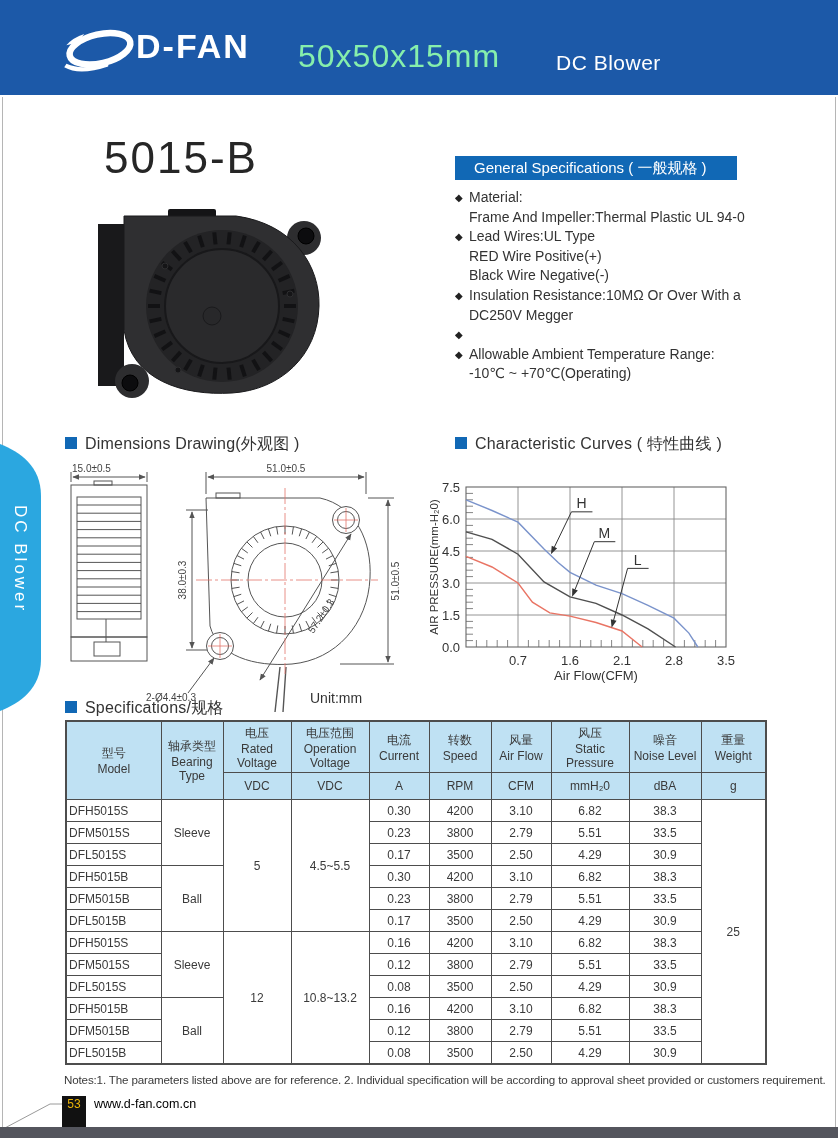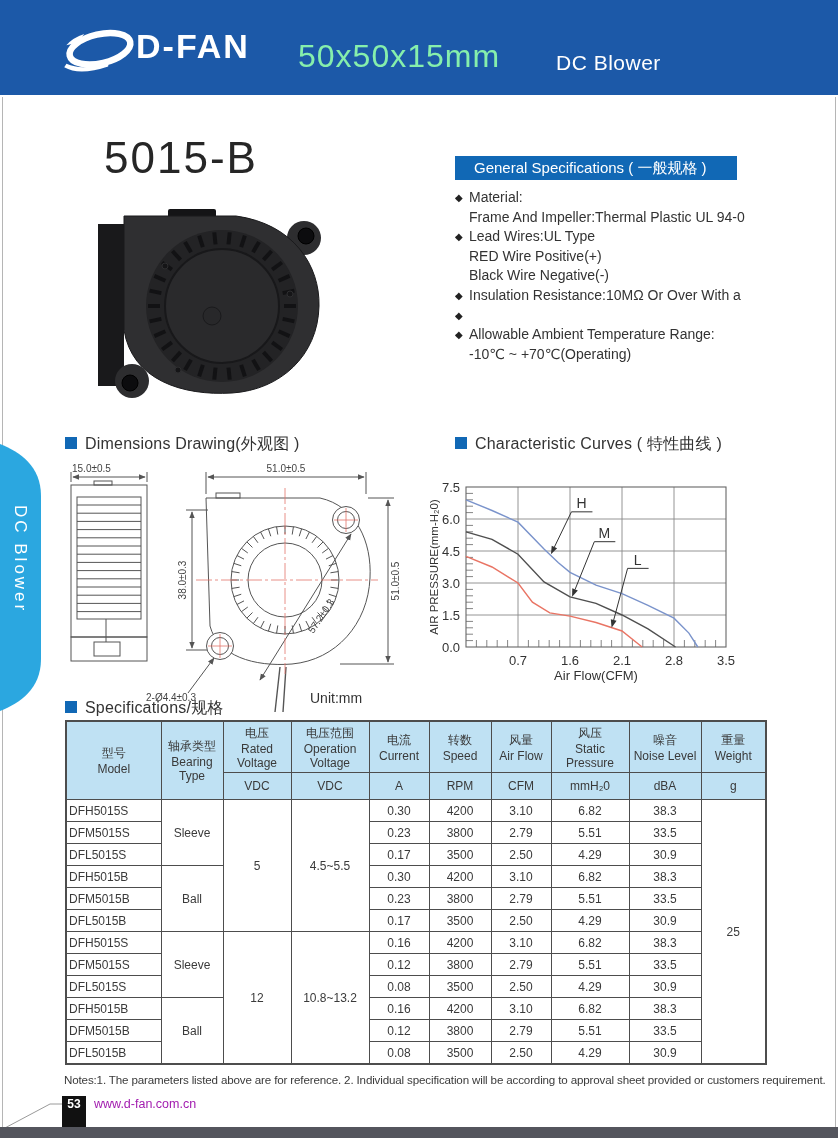--- a/index.html
+++ b/index.html
@@ -43,23 +43,23 @@
   .spec-table{left:65px;top:720px;width:700px;border-collapse:collapse;table-layout:fixed;
               border:2px solid #4d4d4d;font-size:12px;color:#3a3a3a}
   .spec-table th,.spec-table td{border:1px solid #4d4d4d;padding:0 2px;text-align:center}
   .spec-table thead th{background:#bfe1f3;font-weight:normal}
   .spec-table thead tr:first-child th{height:50px}
   .spec-table thead tr:last-child th{height:26px}
   .spec-table tbody td{height:21px;background:#fff}
   .spec-table td.mod{text-align:left;}
   
   .notes{left:64px;top:1073px;width:772px;font-size:11.6px;letter-spacing:-.15px;white-space:nowrap;color:#3a3a3a}
-  .pagebadge{left:62px;top:1096px;width:24px;height:32px;background:#111;color:#ffffff;
-             font-size:12px;font-weight:bold;text-align:center;line-height:16px}
-  .website{left:94px;top:1097px;font-size:12.5px;color:#a21caf}
+  .pagebadge{left:62px;top:1096px;width:24px;height:32px;background:#111;color:#eab308;
+             font-size:12px;font-weight:normal;text-align:center;line-height:16px}
+  .website{left:94px;top:1097px;font-size:12.5px;color:#000000}
 </style>
 </head>
 <body>
 
 <div class="abs hdr">
   <svg class="abs" style="left:60px;top:26px" width="78" height="46" viewBox="0 0 78 46">
     <g transform="rotate(-13 39 23)">
       <ellipse cx="40" cy="23" rx="31" ry="14.5" fill="none" stroke="#fff" stroke-width="6.5"></ellipse>
       <path d="M4,30 Q20,42 46,37 L44,42 Q14,45 1,33 Z" fill="#fff"></path>
       <path d="M8,12 Q16,6 28,5 L20,12 Z" fill="#fff"></path>
@@ -143,20 +143,24 @@
       <span class="gs-b"></span>
       <span>RED Wire Positive(+)</span>
     </div>
     <div class="gs-row">
       <span class="gs-b"></span>
       <span>Black Wire Negative(-)</span>
     </div>
     <div class="gs-row">
       <span class="gs-b">◆</span>
       <span>Insulation Resistance:10MΩ Or Over With a</span>
+    </div>
+    <div class="gs-row">
+      <span class="gs-b"></span>
+      <span>DC250V Megger</span>
     </div>
     <div class="gs-row">
       <span class="gs-b">◆</span>
     </div>
     <div class="gs-row">
       <span class="gs-b">◆</span>
       <span>Allowable Ambient Temperature Range:</span>
     </div>
     <div class="gs-row">
       <span class="gs-b"></span>

